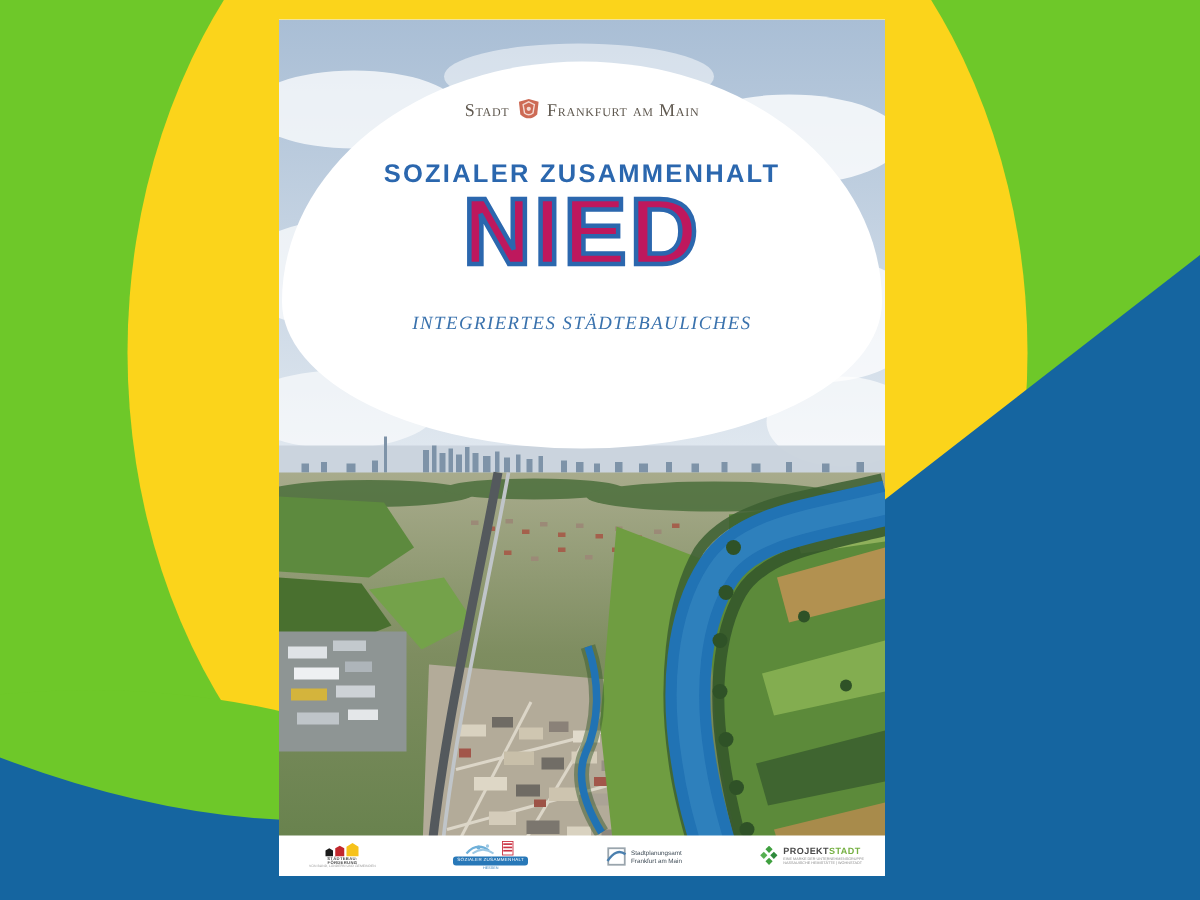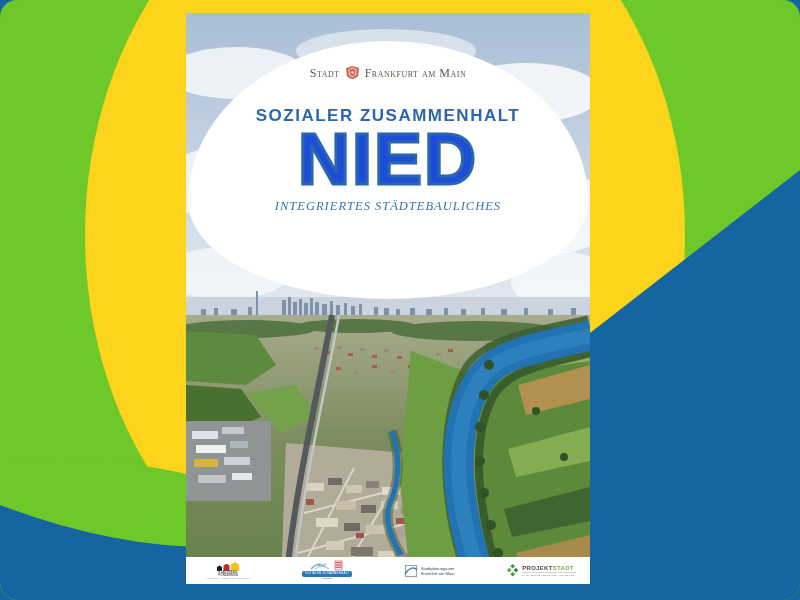--- a/index.html
+++ b/index.html
@@ -1,29 +1,29 @@
 <!DOCTYPE html>
 <html><head>
 <meta charset="utf-8">
 <style>
   html,body{margin:0;padding:0;background:#1565a0;}
-  .stage{position:relative;width:800px;height:600px;overflow:hidden;background:#6ec829;font-family:"Liberation Sans",sans-serif;border-radius:17px;}
+  .stage{position:relative;width:800px;height:600px;overflow:hidden;background:#6ec829;font-family:"Liberation Sans",sans-serif;}
   
   .bg-yellow{position:absolute;left:85px;top:-145px;width:600px;height:760px;border-radius:50%;background:#fbd41b;}
   .bg-green-bl{position:absolute;left:-360px;top:460px;width:840px;height:600px;border-radius:50%;background:#6ec829;}
   .bg-blue-svg{position:absolute;left:0;top:0;width:800px;height:600px;}
   
   .card{position:absolute;left:186px;top:13px;width:404px;height:571px;background:#ffffff;overflow:hidden;}
   .photo{position:absolute;left:0;top:0;width:404px;height:571px;}
   .blob{position:absolute;left:2px;top:28px;width:400px;height:258px;background:#ffffff;border-radius:50% / 62% 62% 38% 38%;}
   .cover-content{position:absolute;left:0;top:52px;width:404px;text-align:center;}
   .city-logo{display:flex;align-items:center;justify-content:center;gap:5px;font-family:"Liberation Serif",serif;font-variant:small-caps;font-size:12px;letter-spacing:.5px;color:#5f584f;}
   .program{margin-top:24px;font-size:17px;font-weight:bold;letter-spacing:1.5px;color:#2b67ae;}
-  .big-title{margin-top:4px;font-size:72px;line-height:.82;font-weight:bold;letter-spacing:2px;color:#1d4ed8;-webkit-text-stroke:3px #2b67ae;}
-  .subtitle{margin-top:8px;font-family:"Liberation Serif",serif;font-style:italic;font-size:12.5px;letter-spacing:1px;line-height:1.5;color:#3a72ad;}
+  .big-title{margin-top:4px;font-size:63px;line-height:.82;font-weight:bold;letter-spacing:2px;color:#be185d;-webkit-text-stroke:3px #2b67ae;}
+  .subtitle{margin-top:24px;font-family:"Liberation Serif",serif;font-style:italic;font-size:12.5px;letter-spacing:1px;line-height:1.5;color:#3a72ad;}
   
   .footer{position:absolute;left:0;bottom:0;width:404px;height:27px;background:#ffffff;display:flex;align-items:center;justify-content:space-between;padding:0 14px 0 20px;box-sizing:border-box;}
   .lg{display:flex;flex-direction:column;align-items:center;line-height:1.15;}
   .lg-row{display:flex;align-items:center;gap:3px;}
   .t-bold{font-size:2.8px;font-weight:bold;color:#4a4a4a;letter-spacing:.2px;}
   .t-tiny{font-size:2.3px;color:#9a9a9a;}
   .banner{width:50px;height:6px;background:#2878b8;border-radius:2px;color:#fff;font-size:3px;display:flex;align-items:center;justify-content:center;letter-spacing:.2px;}
   .banner-sub{font-size:2.5px;color:#2878b8;margin-top:1px;}
   .spa-name{font-size:4.2px;color:#3d4a55;text-align:left;}
   .pj-brand{font-size:6px;font-weight:bold;letter-spacing:.3px;}

